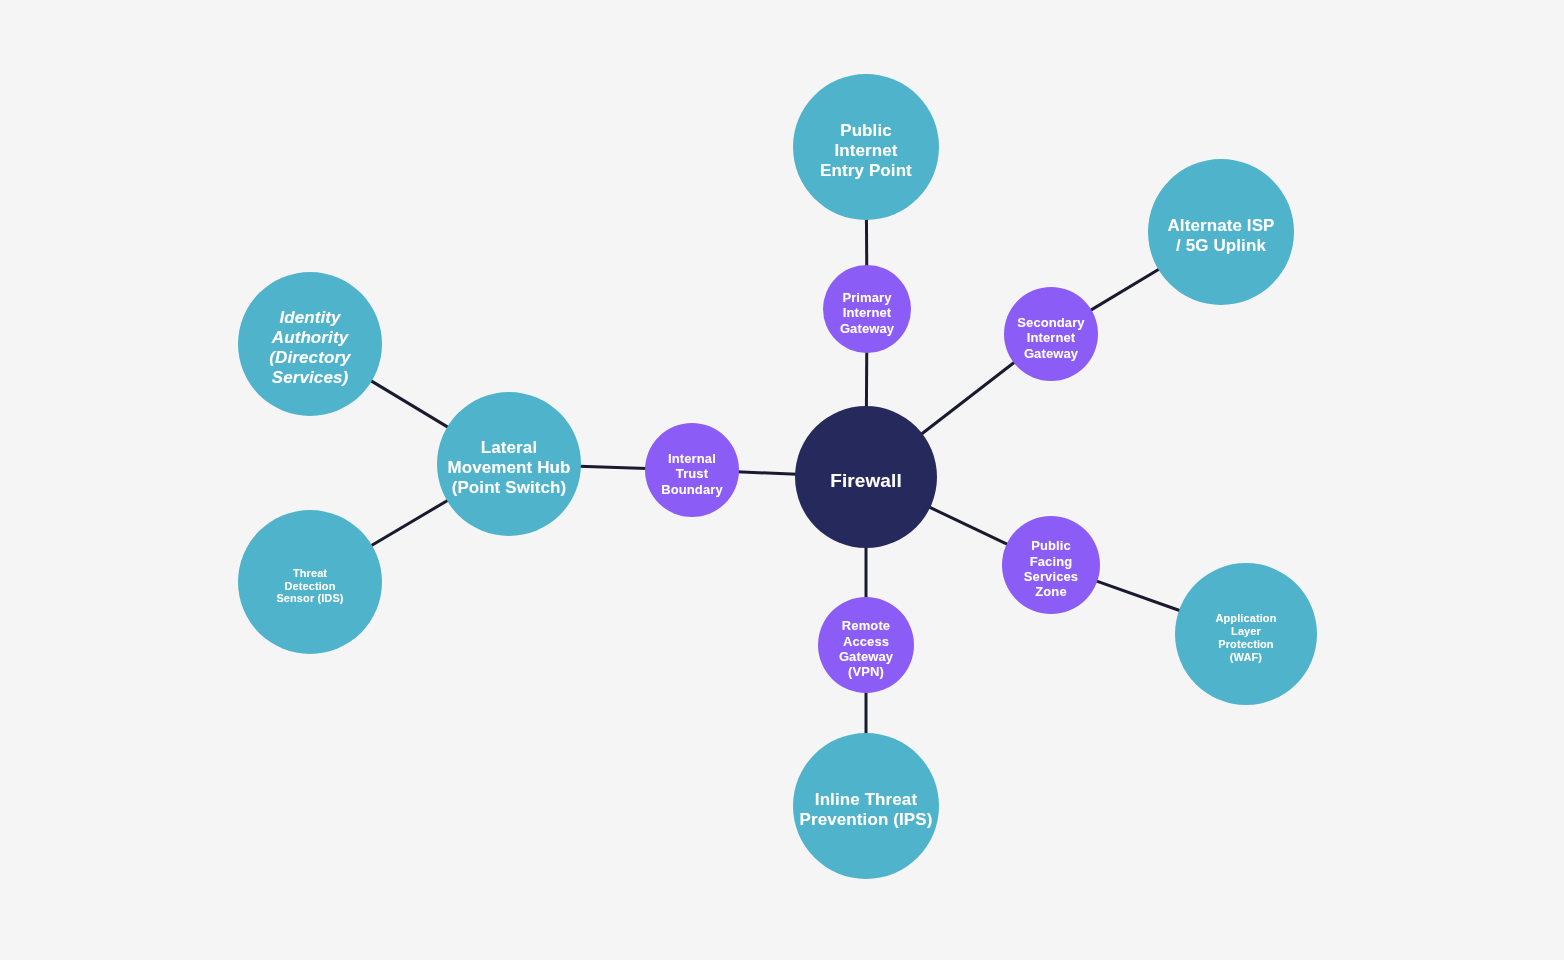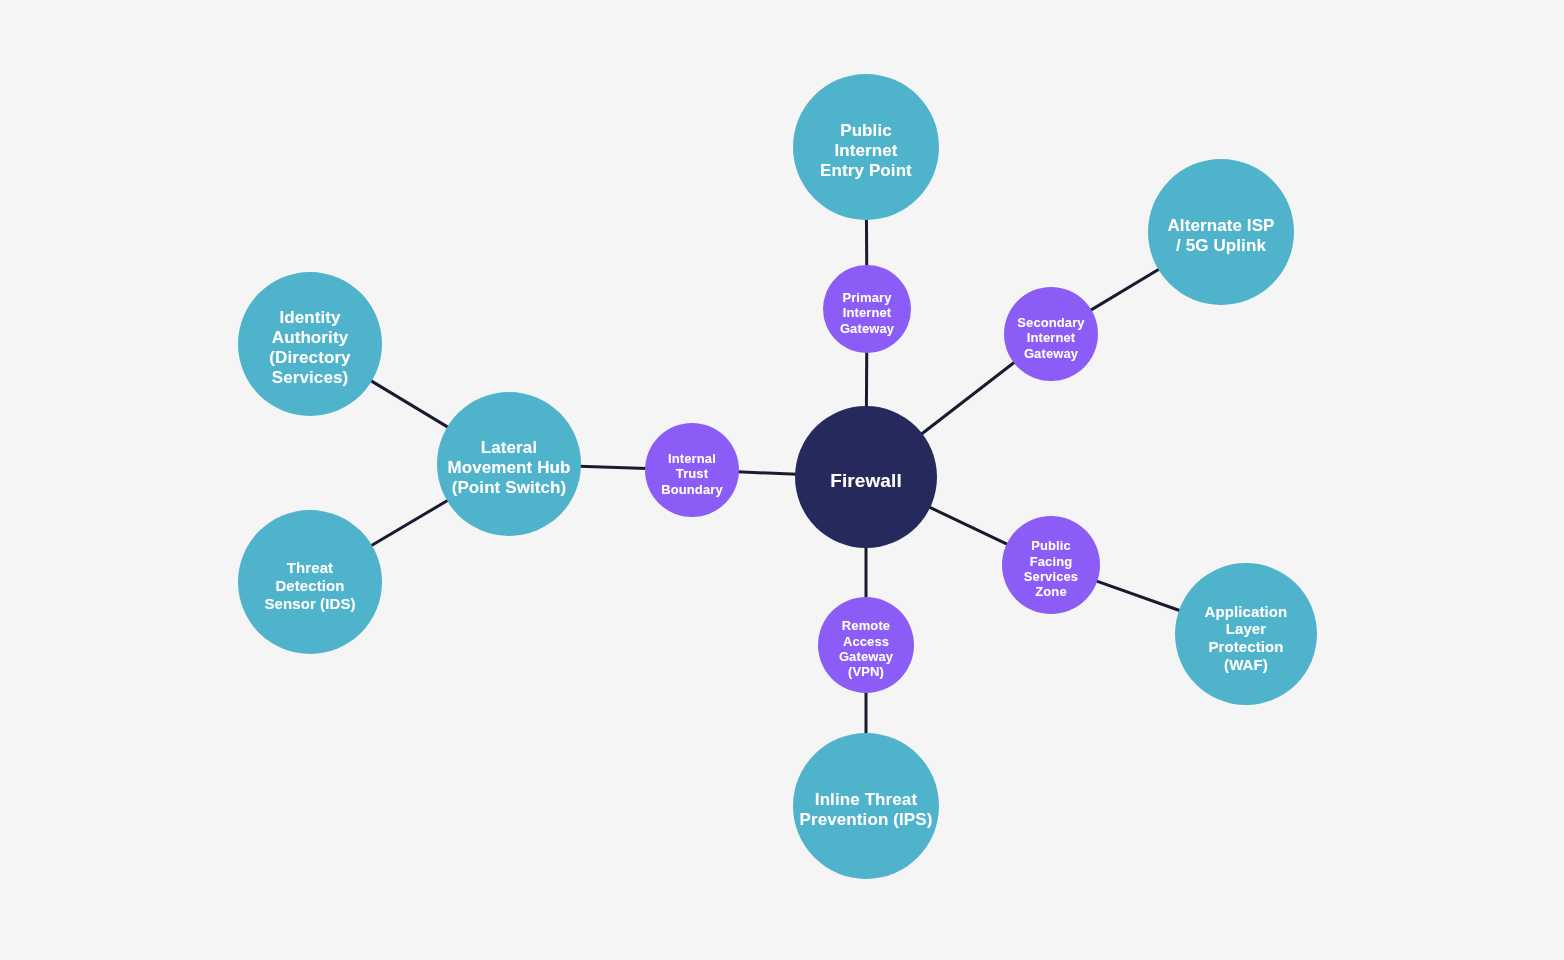--- a/index.html
+++ b/index.html
@@ -89,21 +89,21 @@
       <div class="node tier-leaf" style="left: 1148px; top: 159px; width: 146px; height: 146px; font-size: 17px;">
         <span class="node-label">Alternate ISP
 / 5G Uplink</span>
       </div>
       <div class="node tier-mid" style="left: 1002px; top: 516px; width: 98px; height: 98px; font-size: 13px;">
         <span class="node-label">Public
 Facing
 Services
 Zone</span>
       </div>
-      <div class="node tier-leaf" style="left: 1175px; top: 563px; width: 142px; height: 142px; font-size: 15px;">
+      <div class="node tier-leaf" style="left: 1175px; top: 563px; width: 142px; height: 142px; font-size: 11px;">
         <span class="node-label">Application
 Layer
 Protection
 (WAF)</span>
       </div>
       <div class="node tier-mid" style="left: 818px; top: 597px; width: 96px; height: 96px; font-size: 13px;">
         <span class="node-label">Remote
 Access
 Gateway
 (VPN)</span>
@@ -115,25 +115,25 @@
       <div class="node tier-mid" style="left: 645px; top: 423px; width: 94px; height: 94px; font-size: 13px;">
         <span class="node-label">Internal
 Trust
 Boundary</span>
       </div>
       <div class="node tier-leaf" style="left: 437px; top: 392px; width: 144px; height: 144px; font-size: 17px;">
         <span class="node-label">Lateral
 Movement Hub
 (Point Switch)</span>
       </div>
-      <div class="node tier-leaf" style="left: 238px; top: 272px; width: 144px; height: 144px; font-size: 17px;">
+      <div class="node tier-leaf" style="left: 238px; top: 272px; width: 144px; height: 144px; font-size: 17px; font-style: italic;">
         <span class="node-label">Identity
 Authority
 (Directory
 Services)</span>
       </div>
-      <div class="node tier-leaf" style="left: 238px; top: 510px; width: 144px; height: 144px; font-size: 15px; text-align: center;">
+      <div class="node tier-leaf" style="left: 238px; top: 510px; width: 144px; height: 144px; font-size: 11px; text-align: center;">
         <span class="node-label">Threat
 Detection
 Sensor (IDS)</span>
       </div>
     </div>
 </div>
 
 </body></html>

